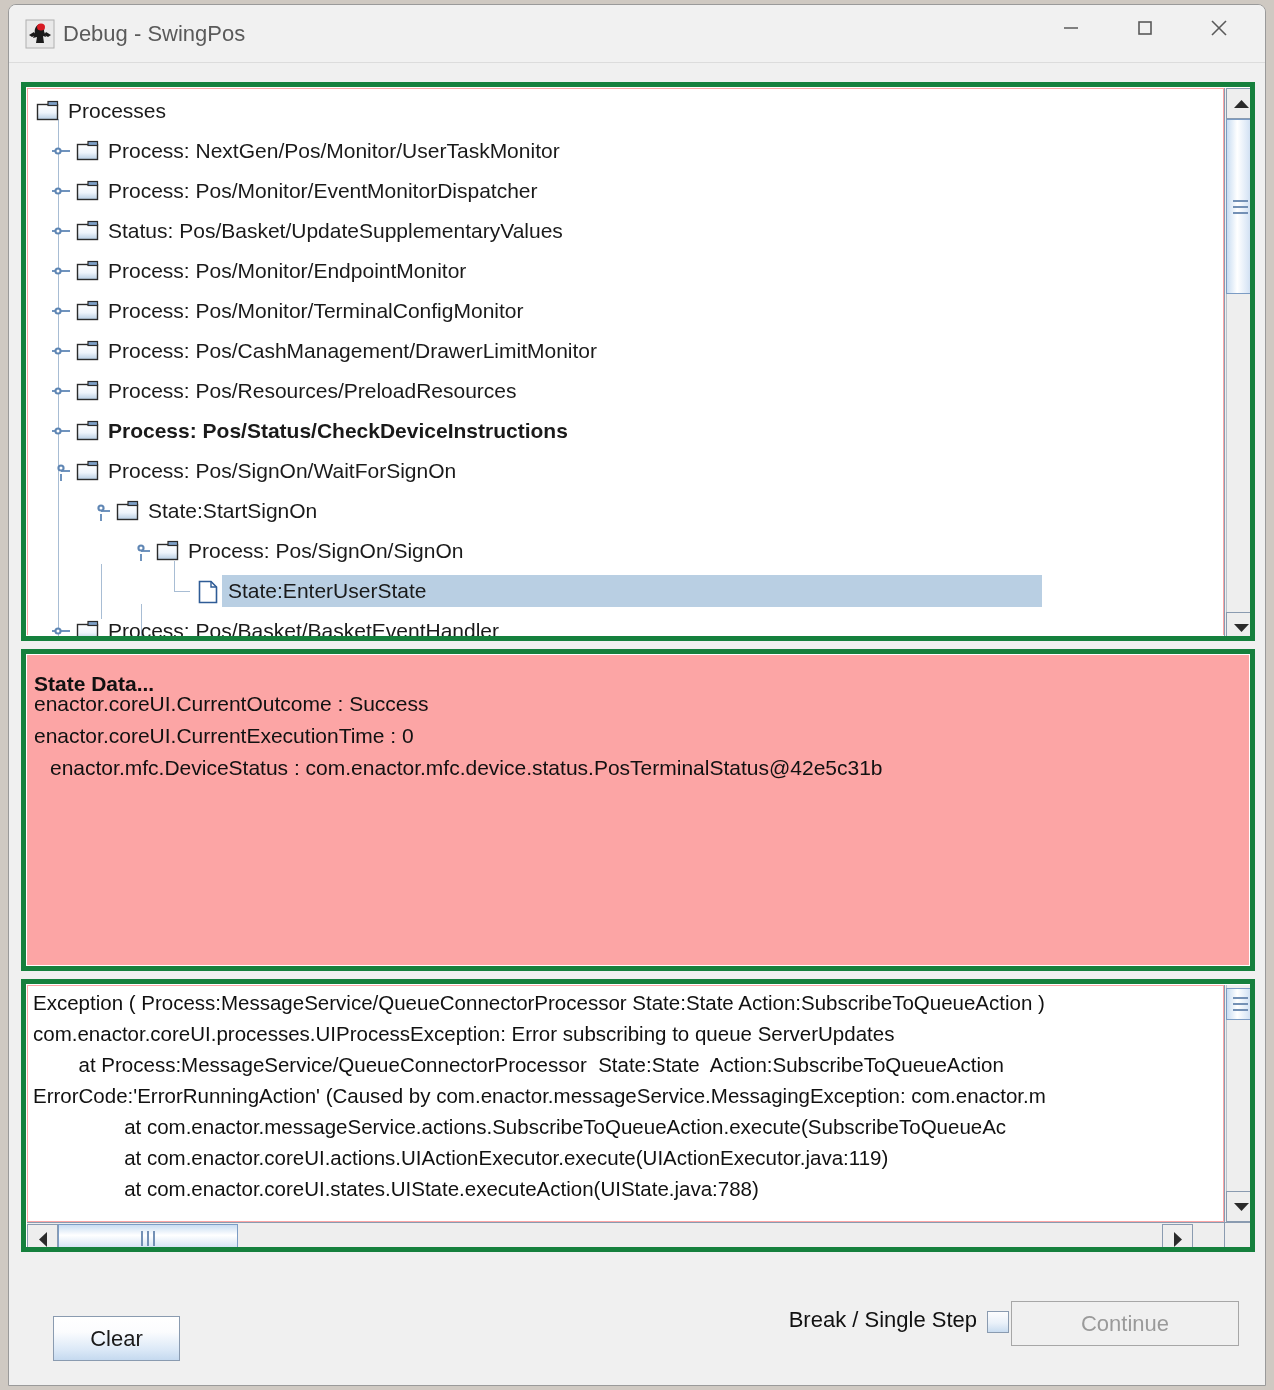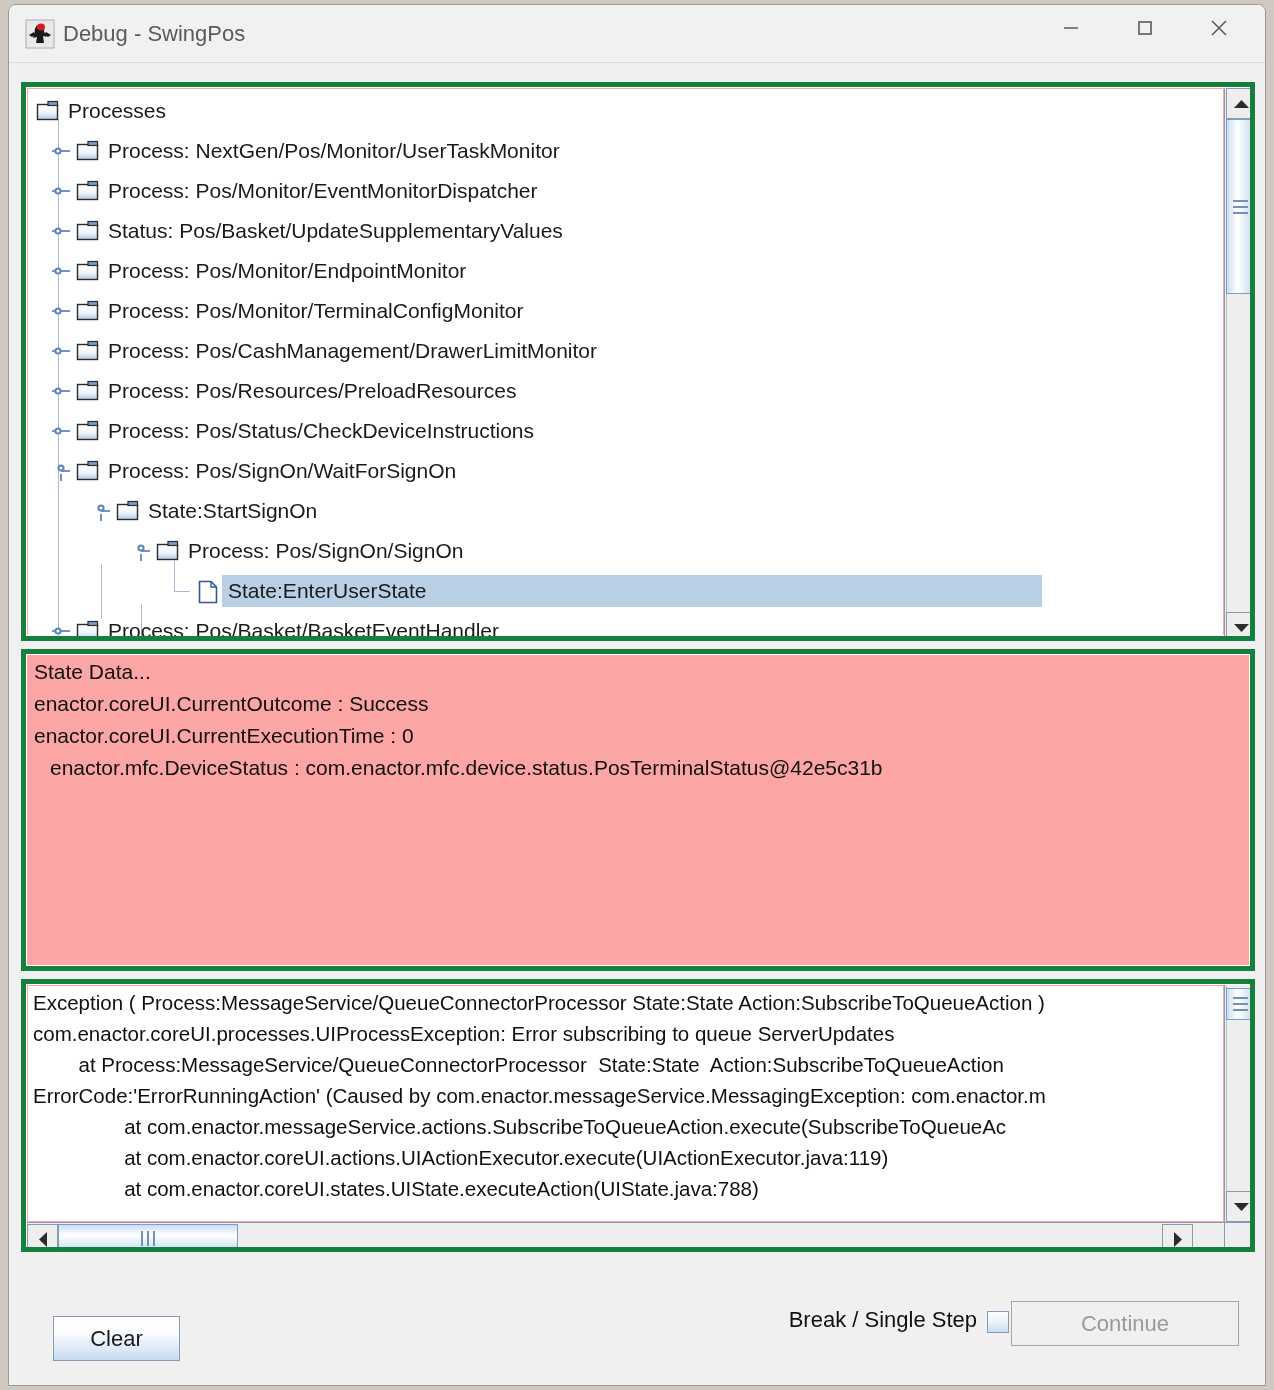--- a/index.html
+++ b/index.html
@@ -502,21 +502,21 @@
                   </defs>
                 </svg></span>
               <span class="tree-label">Process: Pos/Resources/PreloadResources</span>
             </div>
             <div class="handle" style="left: 22px; top: 331px;"><svg width="22" height="22" viewBox="0 0 22 22">
                 <line x1="11" y1="11" x2="20" y2="11" stroke="#6f93bd" stroke-width="2"></line>
                 <line x1="2" y1="11" x2="6" y2="11" stroke="#6f93bd" stroke-width="2"></line>
                 <circle cx="8" cy="11" r="3.6" fill="#5f86b4"></circle>
                 <circle cx="8" cy="11" r="1.5" fill="#ffffff"></circle>
               </svg></div>
-            <div class="tree-row" style="top: 322px; left: 48px;">
+            <div class="tree-row" style="top: 322px; left: 48px; font-weight: bold;">
               <span class="icon-folder"><svg width="24" height="22" viewBox="0 0 24 22">
                   <rect x="1.5" y="4.5" width="20" height="15" fill="url(#fgrad)" stroke="#2b2b2b" stroke-width="1.4"></rect>
                   <rect x="12" y="1.5" width="9.5" height="4" fill="#7d9fc6" stroke="#2b2b2b" stroke-width="1.2"></rect>
                   <defs>
                     <linearGradient id="fgrad" x1="0" y1="0" x2="0" y2="1">
                       <stop offset="0%" stop-color="#ffffff"></stop>
                       <stop offset="55%" stop-color="#eef4fb"></stop>
                       <stop offset="100%" stop-color="#b7cde3"></stop>
                     </linearGradient>
                   </defs>
@@ -630,21 +630,21 @@
           <div class="sb-btn" style="left:1px; top:524px;">
             <svg width="17" height="10" viewBox="0 0 17 10">
                 <polygon points="8.5,9 1,1 16,1" fill="#2b2b2b"></polygon>
               </svg>
           </div>
         </div>
       </div>
 
       <div class="panel" id="state-panel">
         <div id="state-lines">
-            <div class="state-line" style="top: 6px;">State Data...</div>
+            <div class="state-line" style="top: 18px; font-weight: bold;">State Data...</div>
             <div class="state-line" style="top: 38px;">enactor.coreUI.CurrentOutcome : Success</div>
             <div class="state-line" style="top: 70px;">enactor.coreUI.CurrentExecutionTime : 0</div>
             <div class="state-line" style="top: 102px; margin-left: 16px;">enactor.mfc.DeviceStatus : com.enactor.mfc.device.status.PosTerminalStatus@42e5c31b</div>
           </div>
       </div>
 
       <div class="panel" id="log-panel">
         <div class="log-viewport" id="log-viewport">
             <div class="log-line" style="top: 5px;">Exception ( Process:MessageService/QueueConnectorProcessor State:State Action:SubscribeToQueueAction )</div>
             <div class="log-line" style="top: 67px;">        at Process:MessageService/QueueConnectorProcessor  State:State  Action:SubscribeToQueueAction</div>

